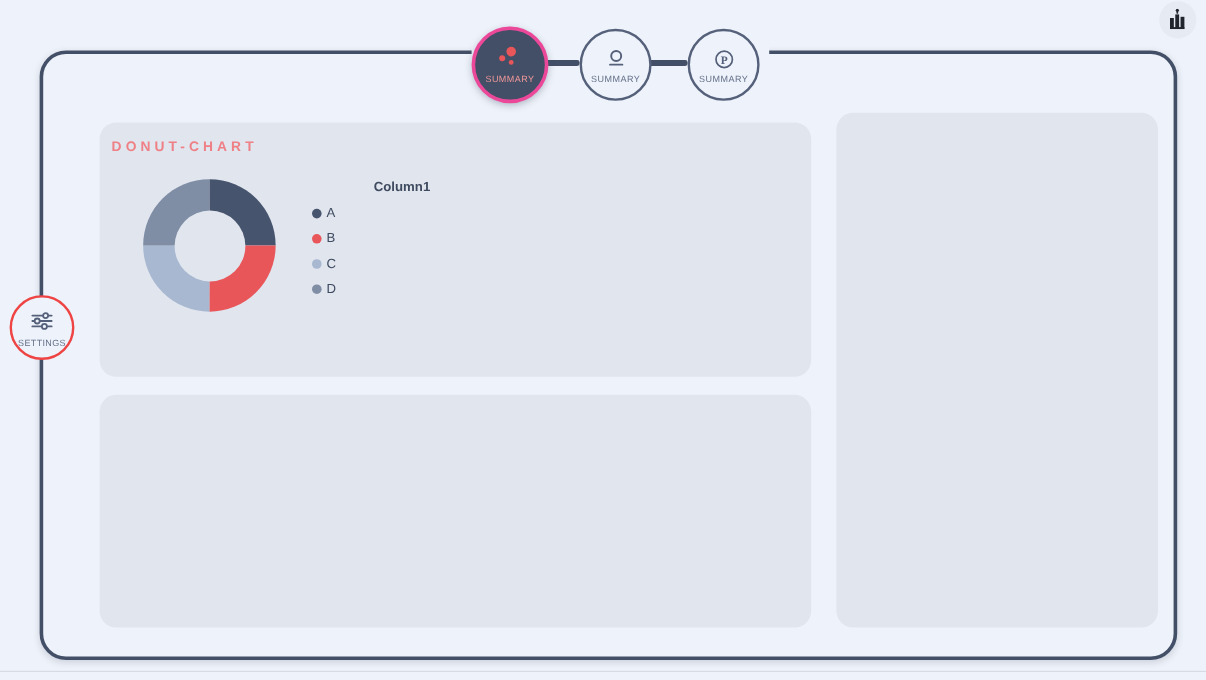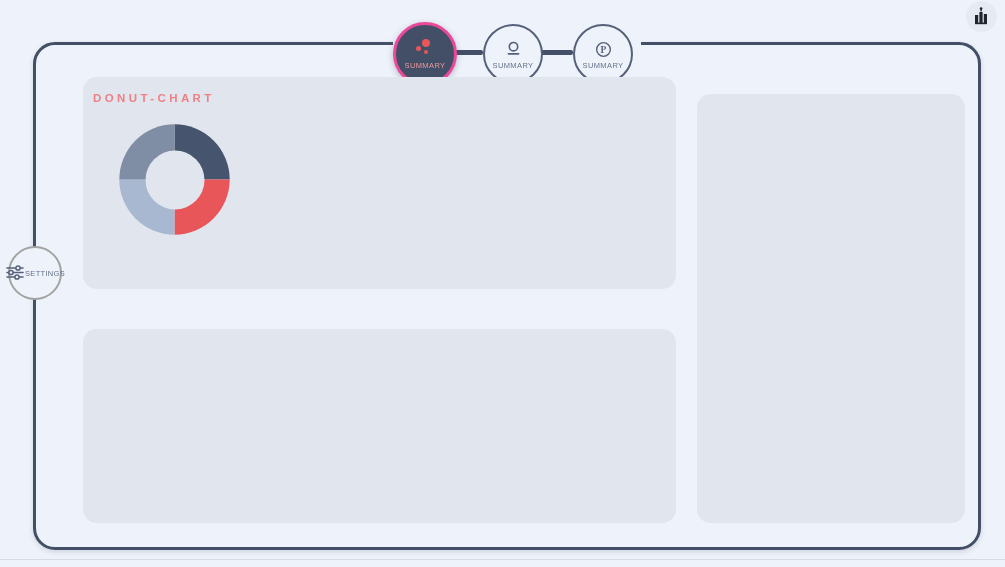--- a/index.html
+++ b/index.html
@@ -148,25 +148,25 @@
   .bubble.b3 { width: 4px;  height: 4px;  left: 10px; top: 11px; }
 
   
   .settings {
     position: absolute;
     left: 8px;
     top: 246px;
     width: 54px;
     height: 54px;
     border-radius: 50%;
-    border: 2px solid #a3a3a3;
+    border: 2px solid #ef4444;
     background: #eef2fa;
     box-sizing: border-box;
     display: flex;
-    flex-direction: row;
+    flex-direction: column;
     align-items: center;
     justify-content: center;
     cursor: pointer;
     user-select: none;
   }
   .settings-label {
     font-size: 7.5px;
     letter-spacing: 0.3px;
     color: #65718a;
     margin-top: 1px;
@@ -186,21 +186,21 @@
     justify-content: center;
   }
 
   
   .card {
     position: absolute;
     background: #e1e5ee;
     border-radius: 14px;
     box-sizing: border-box;
   }
-  .card-donut  { left: 83px;  top: 77px;  width: 593px; height: 212px; text-align: center; }
+  .card-donut  { left: 83px;  top: 102px;  width: 593px; height: 212px; text-align: center; }
   .card-right  { left: 697px; top: 94px;  width: 268px; height: 429px; }
   .card-bottom { left: 83px;  top: 329px; width: 593px; height: 194px; }
 
   .card-title {
     position: absolute;
     left: 10px;
     top: 15px;
     font-size: 11.5px;
     font-weight: bold;
     letter-spacing: 3.4px;
@@ -340,20 +340,40 @@
         <svg viewBox="0 0 100 100" width="115" height="115">
 
           <path id="slice0" d="M50 50 L50 2 A48 48 0 0 1 98 50 Z" fill="#46546e"></path>
           <path id="slice1" d="M50 50 L98 50 A48 48 0 0 1 50 98 Z" fill="#e8565a"></path>
           <path id="slice2" d="M50 50 L50 98 A48 48 0 0 1 2 50 Z" fill="#a7b8d0"></path>
           <path id="slice3" d="M50 50 L2 50 A48 48 0 0 1 50 2 Z" fill="#7f8da5"></path>
         </svg>
         <div class="donut-hole"></div>
       </div>
 
+      <div class="legend">
+        <div class="legend-title">Column1</div>
+
+        <div class="legend-row">
+          <span class="legend-swatch" id="sw0" style="background: rgb(70, 84, 110);"></span>
+          <span class="legend-text">A</span>
+        </div>
+        <div class="legend-row">
+          <span class="legend-swatch" id="sw1" style="background: rgb(232, 86, 90);"></span>
+          <span class="legend-text">B</span>
+        </div>
+        <div class="legend-row">
+          <span class="legend-swatch" id="sw2" style="background: rgb(167, 184, 208);"></span>
+          <span class="legend-text">C</span>
+        </div>
+        <div class="legend-row">
+          <span class="legend-swatch" id="sw3" style="background: rgb(127, 141, 165);"></span>
+          <span class="legend-text">D</span>
+        </div>
+      </div>
     </div>
   </div>
 
   <div class="card card-right"></div>
 
   <div class="card card-bottom"></div>
 
   <div class="page-bottom-rule"></div>
   <div class="page-bottom-fill"></div>
 </div>

